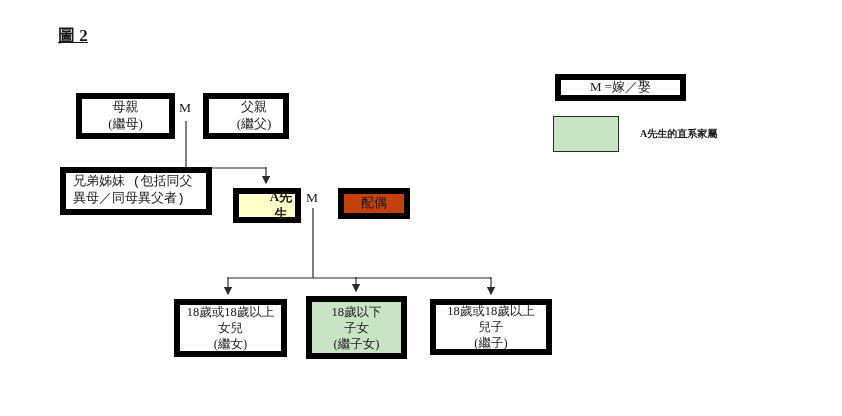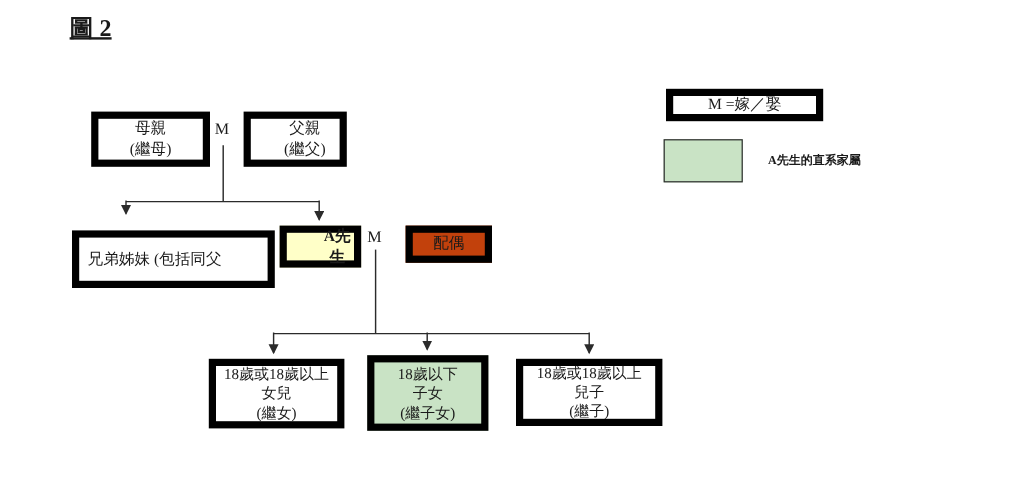--- a/index.html
+++ b/index.html
@@ -9,22 +9,22 @@
     width: 842px;
     height: 416px;
     background: #ffffff;
     font-family: "Liberation Serif", "DejaVu Serif", serif;
     color: #1a1a1a;
     overflow: hidden;
   }
   .fig-title {
     position: absolute;
     left: 58px;
-    top: 10px;
-    font-size: 20px;
+    top: 24px;
+    font-size: 17px;
     font-weight: bold;
     text-decoration: underline;
     white-space: pre;
   }
   .box {
     position: absolute;
     border: 6px solid #000000;
     background: #ffffff;
     display: flex;
     flex-direction: column;
@@ -97,22 +97,23 @@
     <div>(繼母)</div>
   </div>
 
   <div class="m-label" style="left:179px; top:100px;">M</div>
 
   <div class="box" style="left:203px; top:93px; width:86px; height:46px;padding-left:16px;">
     <div>父親</div>
     <div>(繼父)</div>
   </div>
 
-  <div class="box left-align" style="left:60px; top:192px; width:169px; height:48px;">
+  <div class="box left-align" style="left:60px; top:167px; width:152px; height:48px;font-family:Liberation Mono, monospace;">
     <div>兄弟姊妹 (包括同父</div>
+    <div>異母／同母異父者)</div>
   </div>
 
   <div class="box bold" style="left: 233px; top: 188px; width: 68px; height: 35px; background-color: rgb(255, 255, 200);">
     <div>A先生</div>
   </div>
 
   <div class="m-label" style="left:306px; top:190px;">M</div>
 
   <div class="box" style="left: 338px; top: 188px; width: 72px; height: 31px; background-color: #c2410c;">
     <div>配偶</div>

